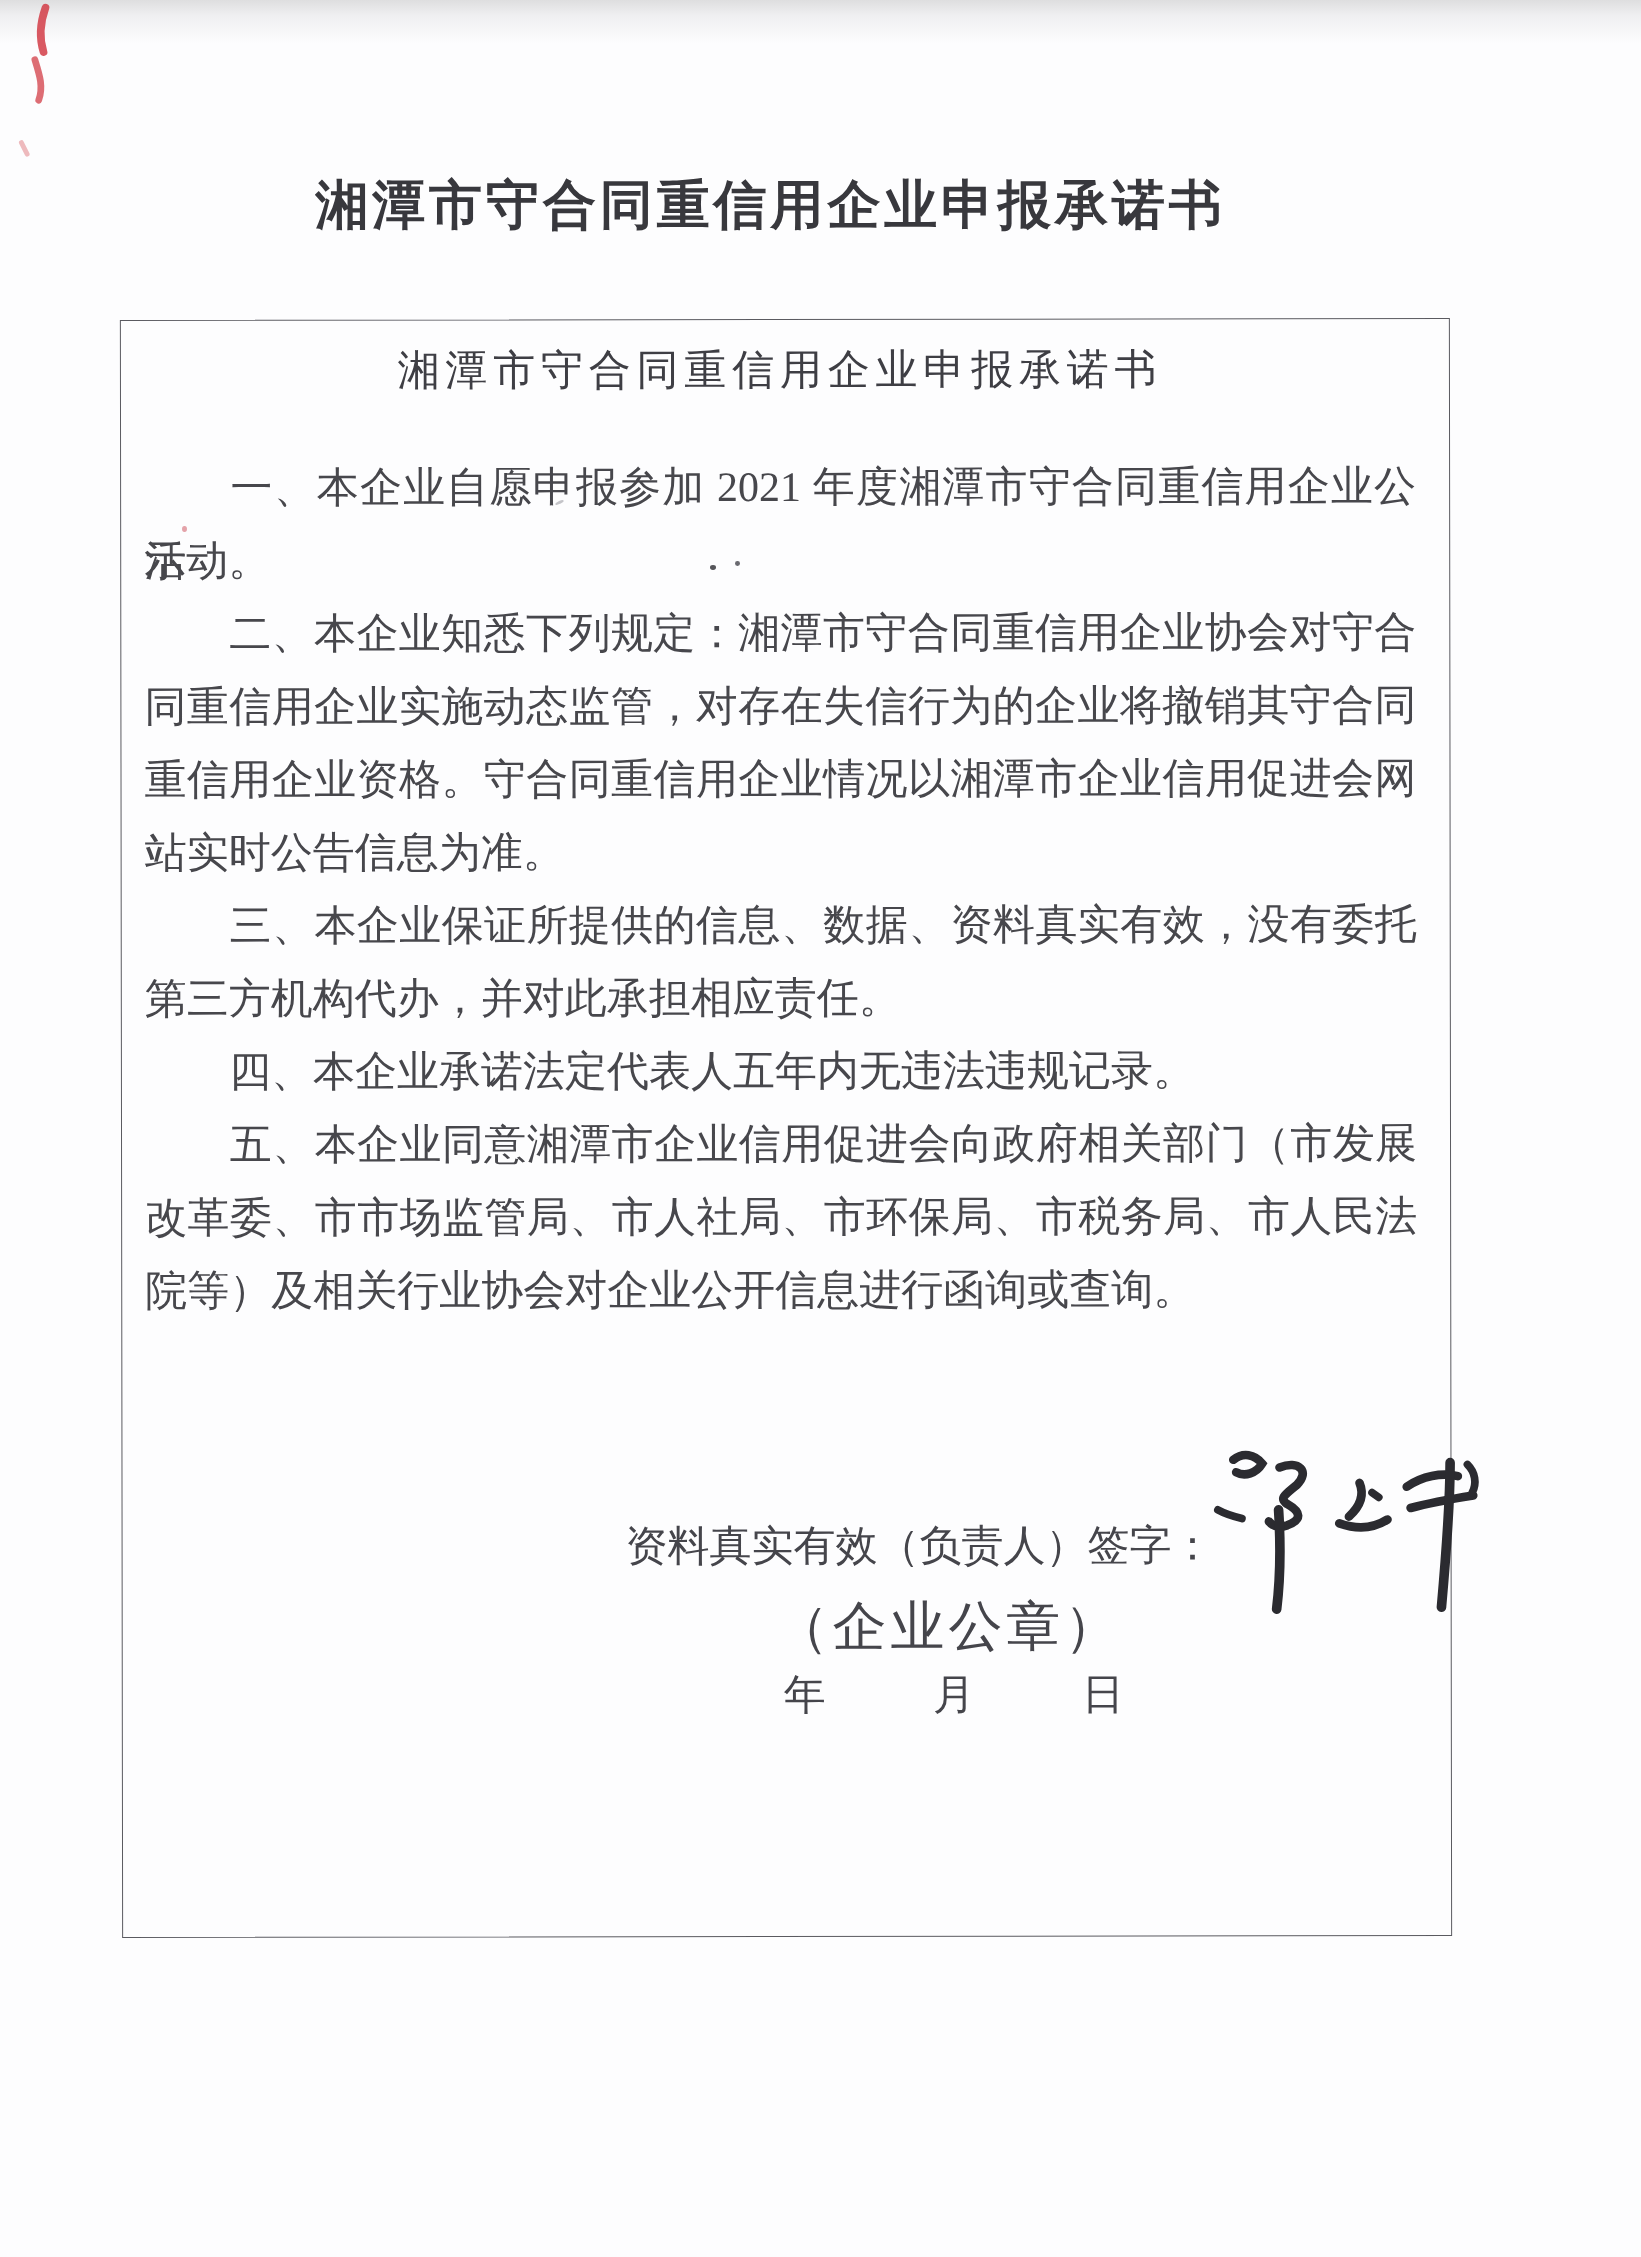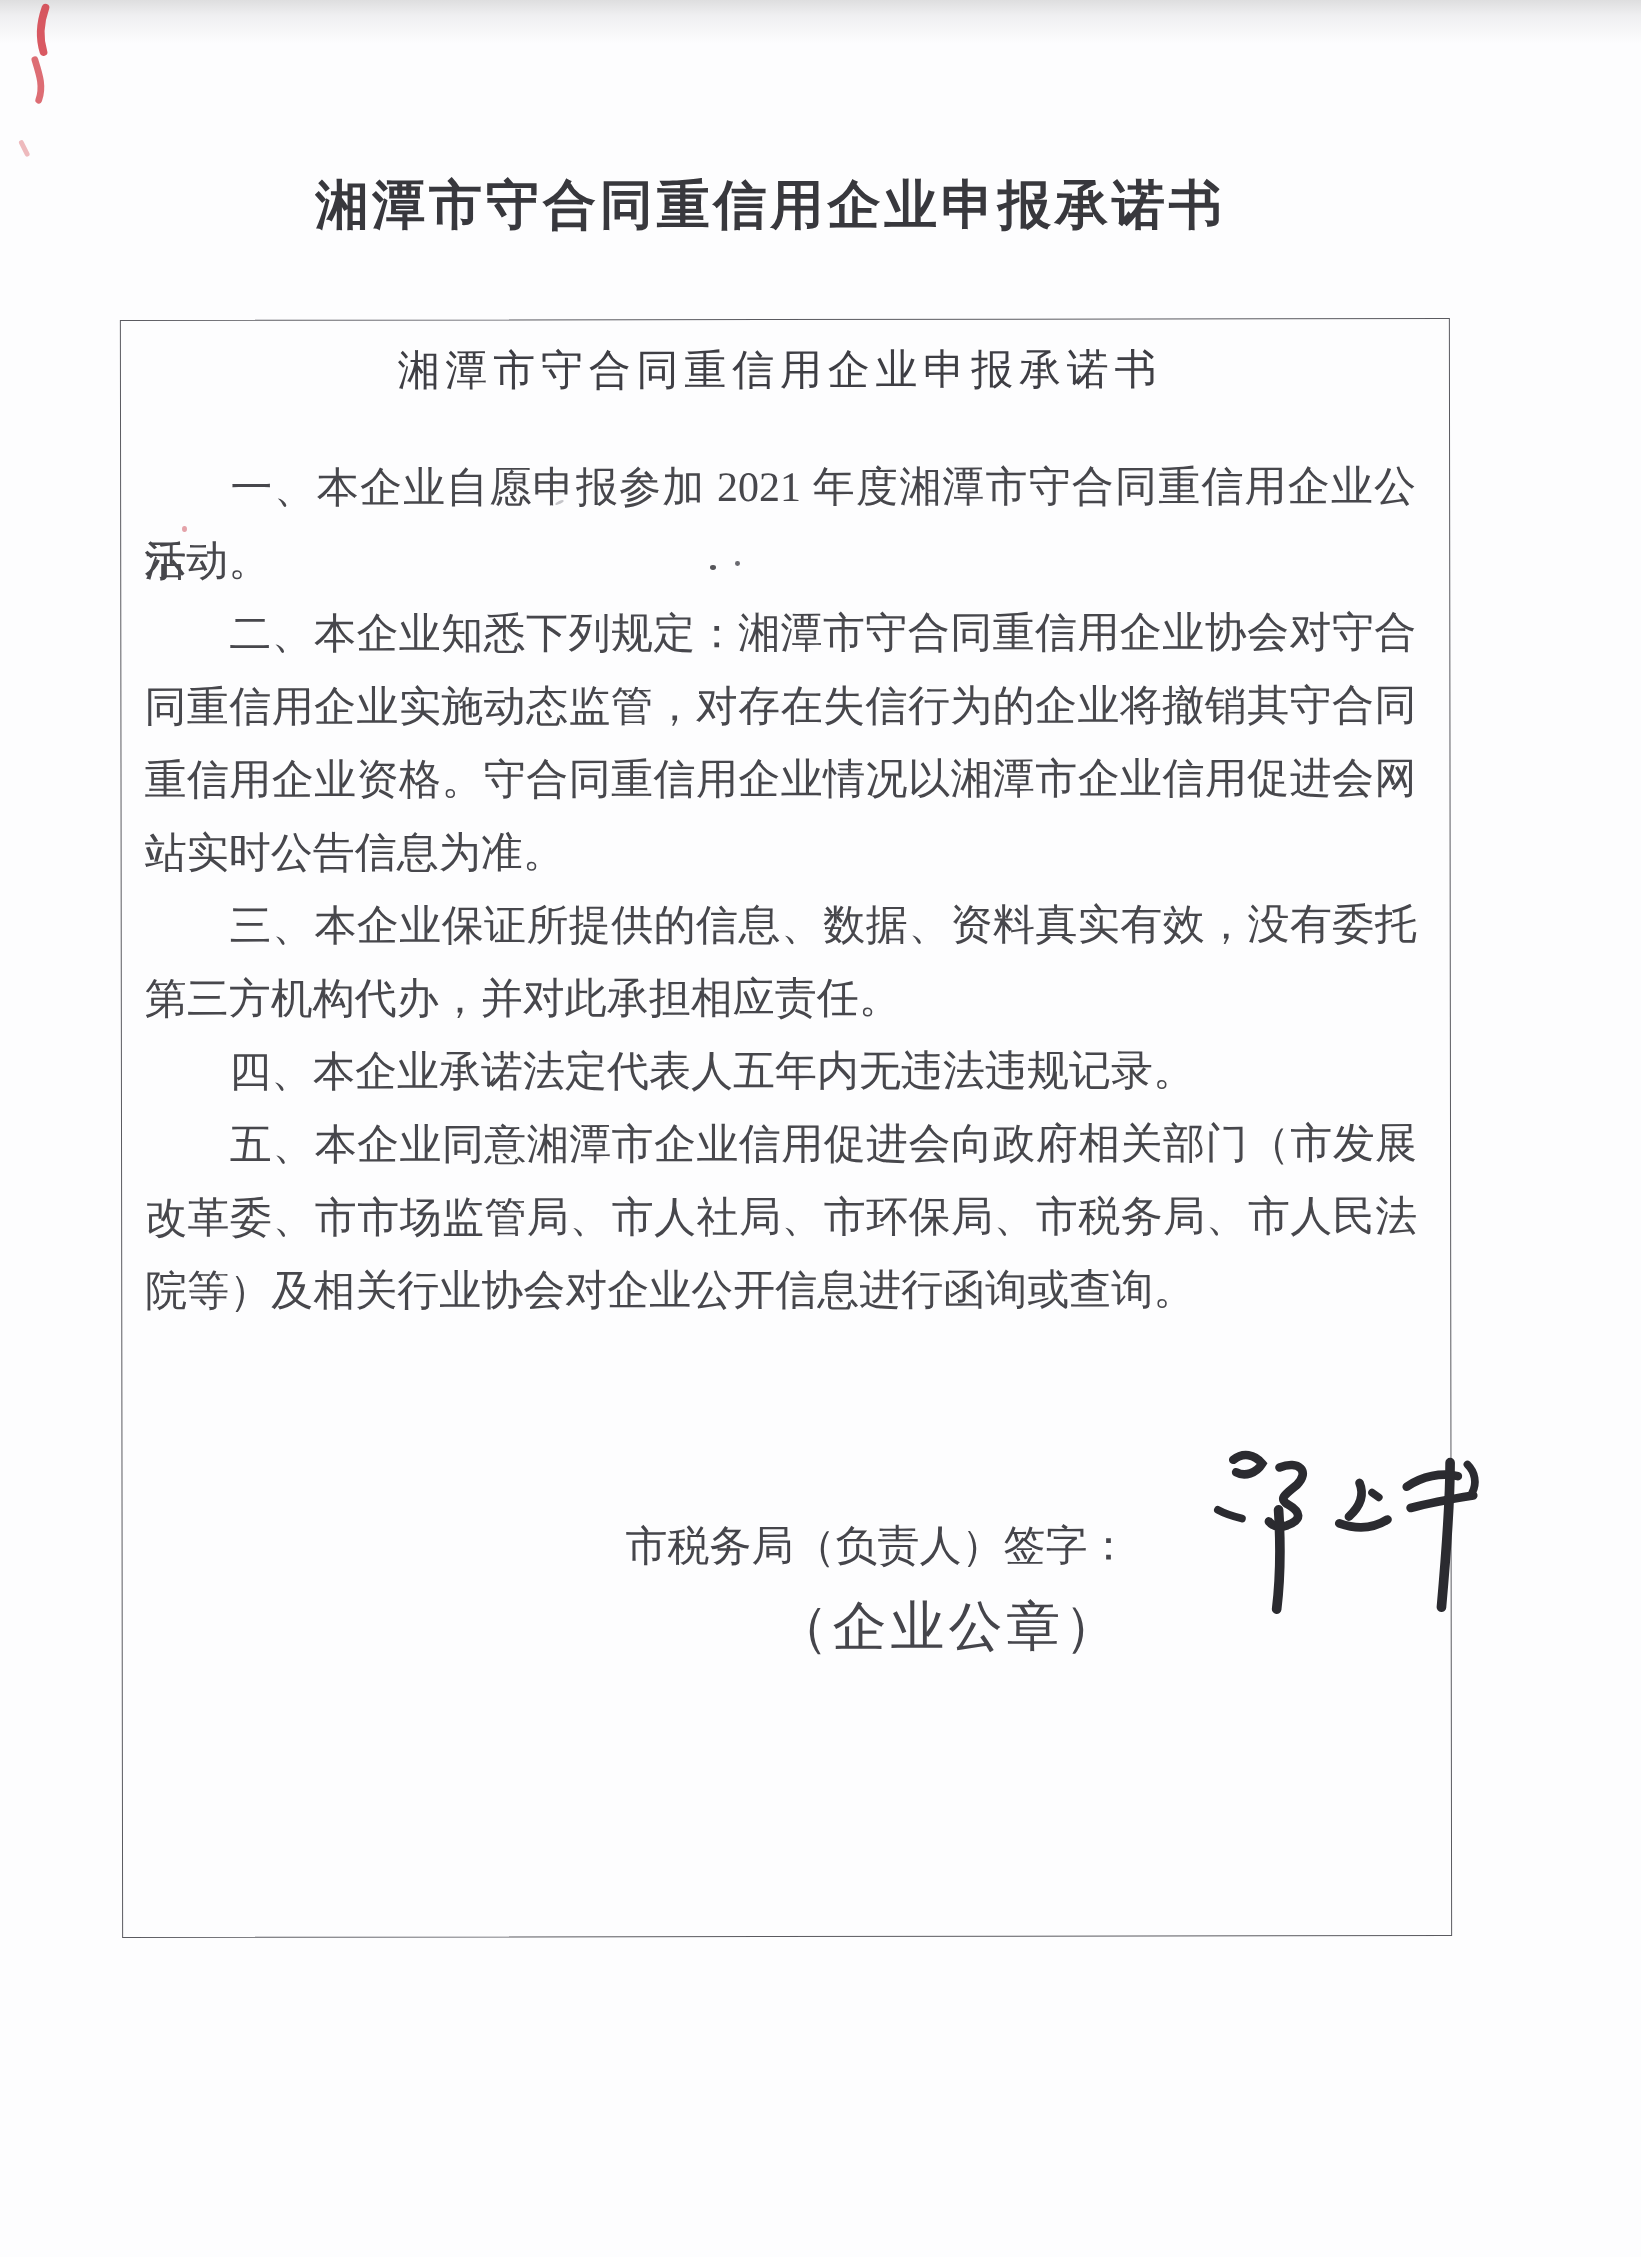--- a/index.html
+++ b/index.html
@@ -112,22 +112,23 @@
         <div class="line">站实时公告信息为准。</div>
         <div class="line fill">　　三、本企业保证所提供的信息、数据、资料真实有效，没有委托</div>
         <div class="line">第三方机构代办，并对此承担相应责任。</div>
         <div class="line">　　四、本企业承诺法定代表人五年内无违法违规记录。</div>
         <div class="line fill">　　五、本企业同意湘潭市企业信用促进会向政府相关部门（市发展</div>
         <div class="line fill">改革委、市市场监管局、市人社局、市环保局、市税务局、市人民法</div>
         <div class="line">院等）及相关行业协会对企业公开信息进行函询或查询。</div>
       </div>
     </div>
 
-    <div class="sig-label">市税务局（负责人）签字：</div>
+    <div class="sig-label">资料真实有效（负责人）签字：</div>
     <div class="sig-seal">（企业公章）</div>
+    <div class="sig-date">年　　月　　日</div>
   </div>
 
   <svg class="signature-svg" viewBox="0 0 340 220">
 
     <path d="M52,34 C62,26 74,28 82,38 C76,48 64,52 55,47" fill="none" stroke="#2b2b30" stroke-width="9" stroke-linecap="round"></path>
     <path d="M100,42 C120,34 132,46 118,60 C106,70 99,74 108,80 C122,88 124,96 108,102 C99,105 93,103 89,98" fill="none" stroke="#2b2b30" stroke-width="9" stroke-linecap="round"></path>
     <path d="M99,86 C101,118 101,156 97,189" fill="none" stroke="#2b2b30" stroke-width="10" stroke-linecap="round"></path>
     <path d="M36,86 C45,91 53,93 61,95" fill="none" stroke="#2b2b30" stroke-width="8" stroke-linecap="round"></path>
 
     <path d="M183,58 C188,70 184,82 172,93" fill="none" stroke="#2b2b30" stroke-width="9" stroke-linecap="round"></path>

